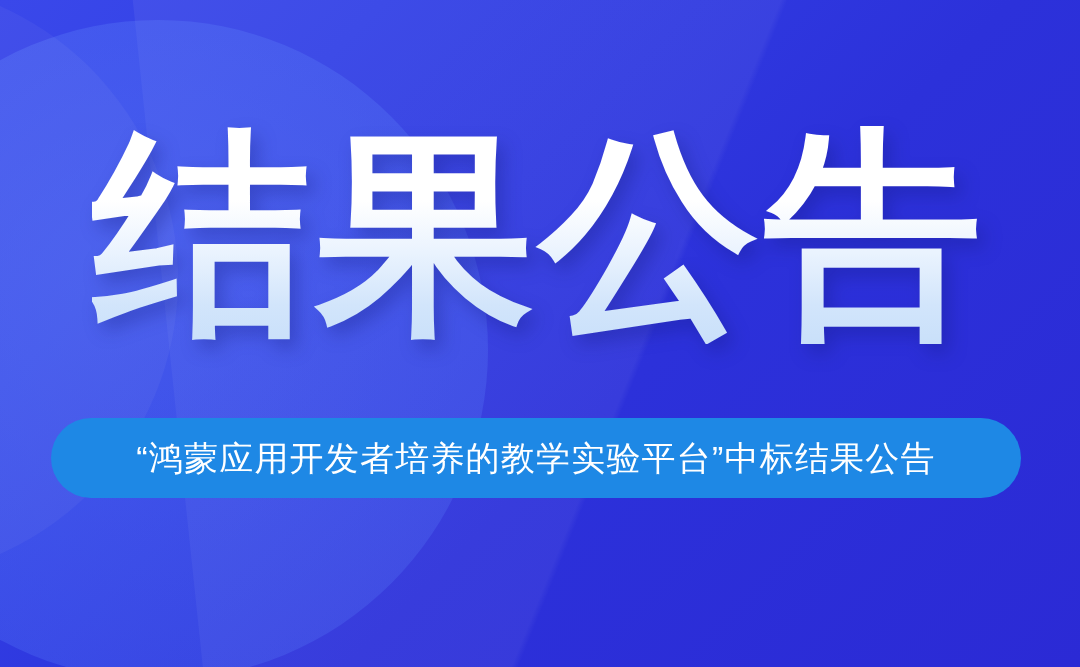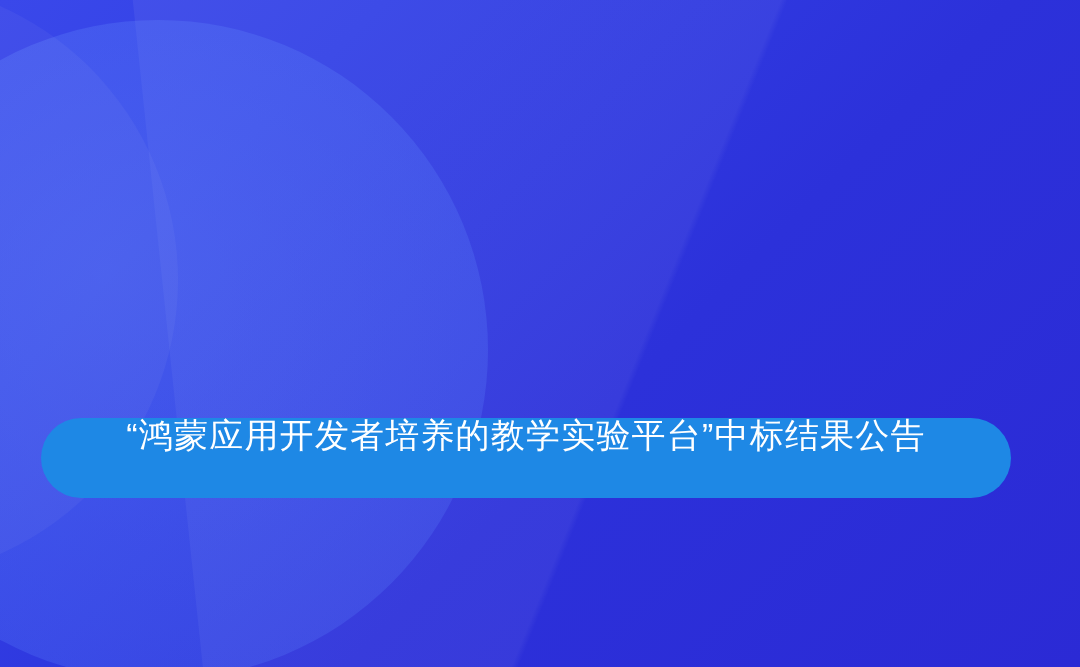--- a/index.html
+++ b/index.html
@@ -93,27 +93,28 @@
     background-clip: text;
     color: transparent;
     -webkit-text-fill-color: transparent;
     filter: drop-shadow(7px 9px 9px rgba(16,22,120,0.30));
   }
 
   
 
   .pill {
     position: absolute;
-    left: 41px;
+    left: 51px;
     top: 418px;
     width: 970px;
     height: 80px;
     border-radius: 40px;
     background: #1e88e5;
     display: flex;
+    align-items: center;
     justify-content: center;
     box-sizing: border-box;
     padding: 0 18px;
   }
 
   .pill-text {
     color: #ffffff;
     font-size: 34px;
     font-weight: 400;
     letter-spacing: 1.2px;
@@ -124,18 +125,21 @@
 </head>
 <body>
 
 <div id="poster">
 
   <div class="bg-wedge"></div>
   <div class="bg-circle">
     <div class="bg-circle-inner"></div>
   </div>
 
+  <div class="headline-wrap">
+    <div class="headline">结果公告</div>
+  </div>
 
   <div class="pill">
     <span class="pill-text">“鸿蒙应用开发者培养的教学实验平台”中标结果公告</span>
   </div>
 
 </div>
 
 </body></html>

